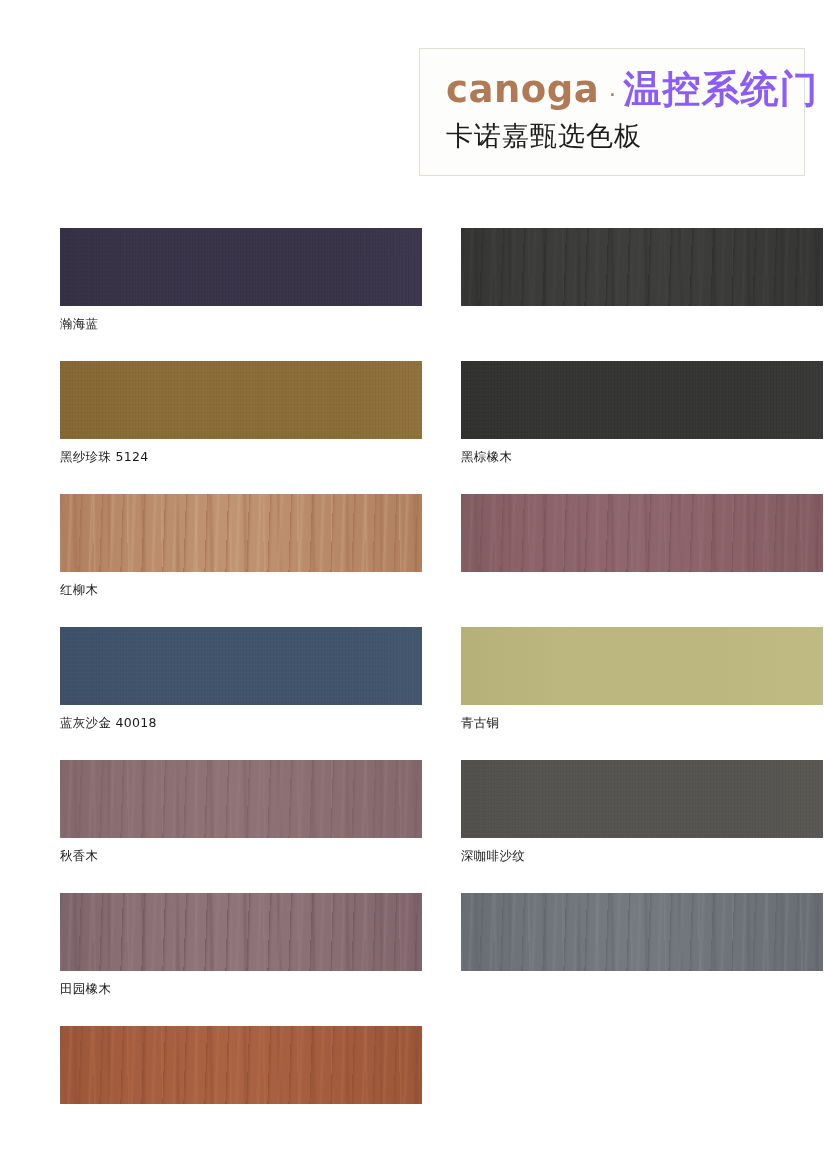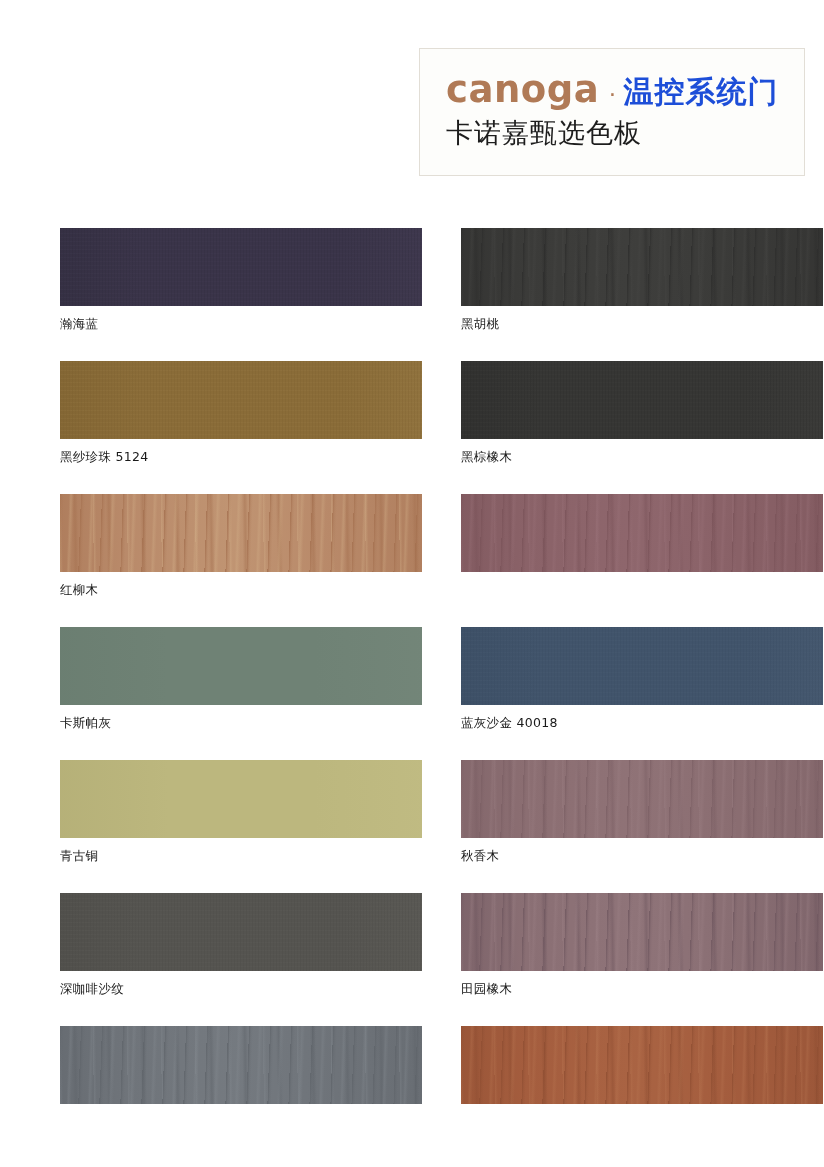--- a/index.html
+++ b/index.html
@@ -41,24 +41,24 @@
     color: #b07a56;
     line-height: 1;
   }
   .brand-dot {
     font-size: 25px;
     color: #b07a56;
     margin: 0 7px 0 9px;
     line-height: 1;
   }
   .brand-cn {
-    font-family: Liberation Sans, sans-serif;
-    font-size: 30px;
+    font-family: Liberation Mono, monospace;
+    font-size: 38px;
     font-weight: 700;
-    color: #1d4ed8;
+    color: #8b5cf6;
     letter-spacing: 1px;
     line-height: 1;
   }
   .brand-sub {
     margin-top: 11px;
     font-family: "DejaVu Sans", "Liberation Sans", sans-serif;
     font-size: 27px;
     font-weight: 500;
     color: #1d1d1d;
     letter-spacing: 1px;
@@ -117,21 +117,20 @@
     <div class="swatch-cell">
       <div class="swatch-chip">
         <div class="swatch-tex" style="background-color: rgb(58, 52, 73); background-image: repeating-linear-gradient(90deg, rgba(46, 42, 59, 0.25) 0px, rgba(46, 42, 59, 0.25) 1px, transparent 1px, transparent 3px), repeating-linear-gradient(0deg, rgba(71, 64, 87, 0.19) 0px, rgba(71, 64, 87, 0.19) 1px, transparent 1px, transparent 4px), linear-gradient(90deg, rgba(46, 42, 59, 0.4) 0%, transparent 22%, transparent 78%, rgba(71, 64, 87, 0.333) 100%);"></div>
       </div>
       <div class="swatch-label">瀚海蓝</div>
     </div>
     <div class="swatch-cell">
       <div class="swatch-chip">
         <div class="swatch-tex" style="background-color: rgb(59, 59, 57); background-image: repeating-linear-gradient(92deg, rgba(45, 45, 44, 0.8) 0px, rgba(45, 45, 44, 0.2) 2px, transparent 4px, transparent 9px, rgba(71, 71, 69, 0.333) 11px, transparent 14px, transparent 21px), repeating-linear-gradient(89deg, rgba(71, 71, 69, 0.4) 0px, transparent 3px, transparent 13px, rgba(45, 45, 44, 0.467) 16px, transparent 19px, transparent 34px), linear-gradient(90deg, rgba(45, 45, 44, 0.467) 0%, transparent 18%, rgba(71, 71, 69, 0.267) 48%, transparent 72%, rgba(45, 45, 44, 0.4) 100%);"></div>
       </div>
-      <div class="swatch-label">黑胡桃</div>
     </div>
     <div class="swatch-cell">
       <div class="swatch-chip">
         <div class="swatch-tex" style="background-color: rgb(138, 108, 56); background-image: repeating-linear-gradient(90deg, rgba(122, 94, 46, 0.25) 0px, rgba(122, 94, 46, 0.25) 1px, transparent 1px, transparent 3px), repeating-linear-gradient(0deg, rgba(156, 127, 74, 0.19) 0px, rgba(156, 127, 74, 0.19) 1px, transparent 1px, transparent 4px), linear-gradient(90deg, rgba(122, 94, 46, 0.4) 0%, transparent 22%, transparent 78%, rgba(156, 127, 74, 0.333) 100%);"></div>
       </div>
       <div class="swatch-label">黑纱珍珠 5124</div>
     </div>
     <div class="swatch-cell">
       <div class="swatch-chip">
         <div class="swatch-tex" style="background-color: rgb(54, 54, 52); background-image: repeating-linear-gradient(90deg, rgba(41, 41, 40, 0.25) 0px, rgba(41, 41, 40, 0.25) 1px, transparent 1px, transparent 3px), repeating-linear-gradient(0deg, rgba(67, 67, 65, 0.19) 0px, rgba(67, 67, 65, 0.19) 1px, transparent 1px, transparent 4px), linear-gradient(90deg, rgba(41, 41, 40, 0.4) 0%, transparent 22%, transparent 78%, rgba(67, 67, 65, 0.333) 100%);"></div>
@@ -141,26 +140,20 @@
     <div class="swatch-cell">
       <div class="swatch-chip">
         <div class="swatch-tex" style="background-color: rgb(185, 138, 106); background-image: repeating-linear-gradient(92deg, rgba(164, 112, 79, 0.8) 0px, rgba(164, 112, 79, 0.2) 2px, transparent 4px, transparent 9px, rgba(211, 176, 137, 0.333) 11px, transparent 14px, transparent 21px), repeating-linear-gradient(89deg, rgba(211, 176, 137, 0.4) 0px, transparent 3px, transparent 13px, rgba(164, 112, 79, 0.467) 16px, transparent 19px, transparent 34px), linear-gradient(90deg, rgba(164, 112, 79, 0.467) 0%, transparent 18%, rgba(211, 176, 137, 0.267) 48%, transparent 72%, rgba(164, 112, 79, 0.4) 100%);"></div>
       </div>
       <div class="swatch-label">红柳木</div>
     </div>
     <div class="swatch-cell">
       <div class="swatch-chip">
         <div class="swatch-tex" style="background-color: rgb(138, 98, 104); background-image: repeating-linear-gradient(92deg, rgba(122, 83, 89, 0.8) 0px, rgba(122, 83, 89, 0.2) 2px, transparent 4px, transparent 9px, rgba(154, 114, 121, 0.333) 11px, transparent 14px, transparent 21px), repeating-linear-gradient(89deg, rgba(154, 114, 121, 0.4) 0px, transparent 3px, transparent 13px, rgba(122, 83, 89, 0.467) 16px, transparent 19px, transparent 34px), linear-gradient(90deg, rgba(122, 83, 89, 0.467) 0%, transparent 18%, rgba(154, 114, 121, 0.267) 48%, transparent 72%, rgba(122, 83, 89, 0.4) 100%);"></div>
       </div>
-    </div>
-    <div class="swatch-cell">
-      <div class="swatch-chip">
-        <div class="swatch-tex" style="background-color: rgb(111, 130, 117); background-image: linear-gradient(90deg, rgba(99, 119, 106, 0.333) 0%, transparent 30%, transparent 70%, rgba(124, 142, 129, 0.267) 100%);"></div>
-      </div>
-      <div class="swatch-label">卡斯帕灰</div>
     </div>
     <div class="swatch-cell">
       <div class="swatch-chip">
         <div class="swatch-tex" style="background-color: rgb(65, 84, 107); background-image: repeating-linear-gradient(90deg, rgba(56, 74, 96, 0.25) 0px, rgba(56, 74, 96, 0.25) 1px, transparent 1px, transparent 3px), repeating-linear-gradient(0deg, rgba(77, 96, 118, 0.19) 0px, rgba(77, 96, 118, 0.19) 1px, transparent 1px, transparent 4px), linear-gradient(90deg, rgba(56, 74, 96, 0.4) 0%, transparent 22%, transparent 78%, rgba(77, 96, 118, 0.333) 100%);"></div>
       </div>
       <div class="swatch-label">蓝灰沙金 40018</div>
     </div>
     <div class="swatch-cell">
       <div class="swatch-chip">
         <div class="swatch-tex" style="background-color: rgb(188, 183, 126); background-image: linear-gradient(90deg, rgba(170, 164, 109, 0.333) 0%, transparent 30%, transparent 70%, rgba(202, 197, 141, 0.267) 100%);"></div>

